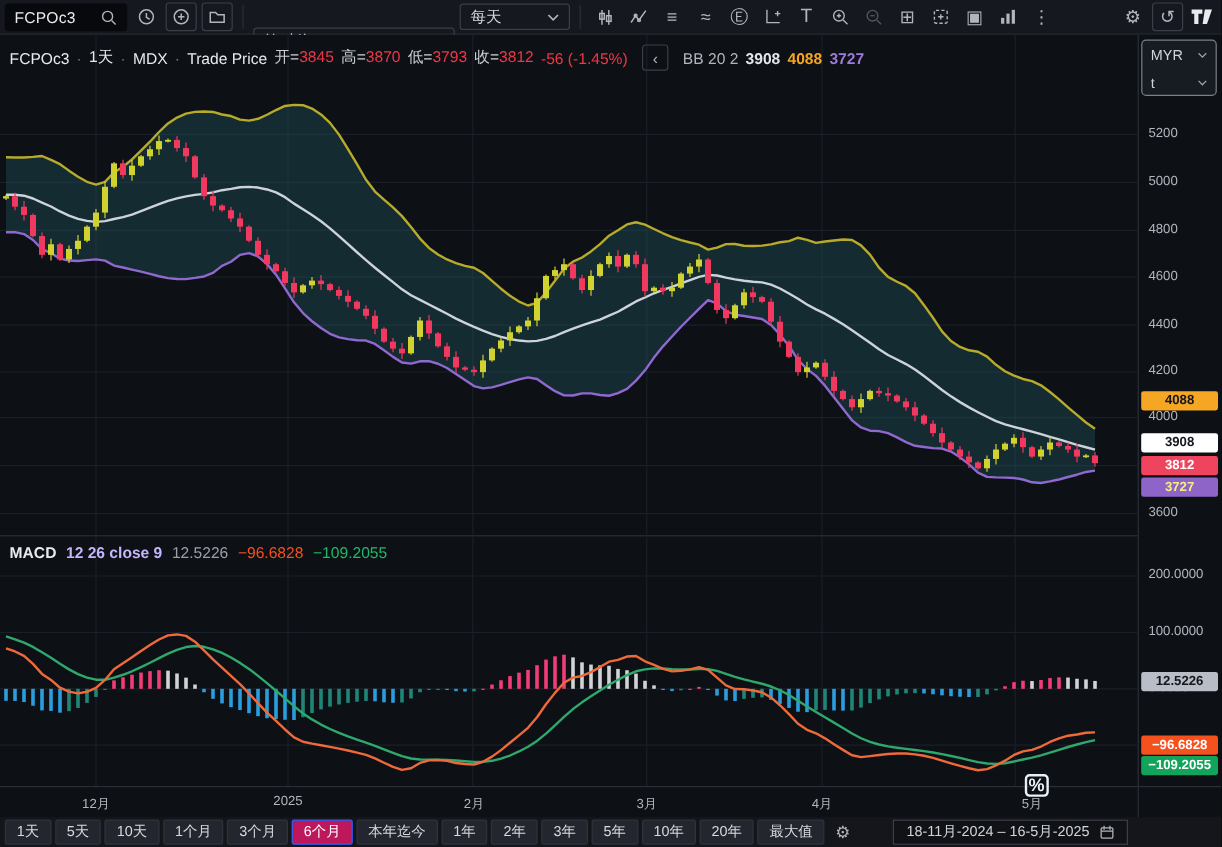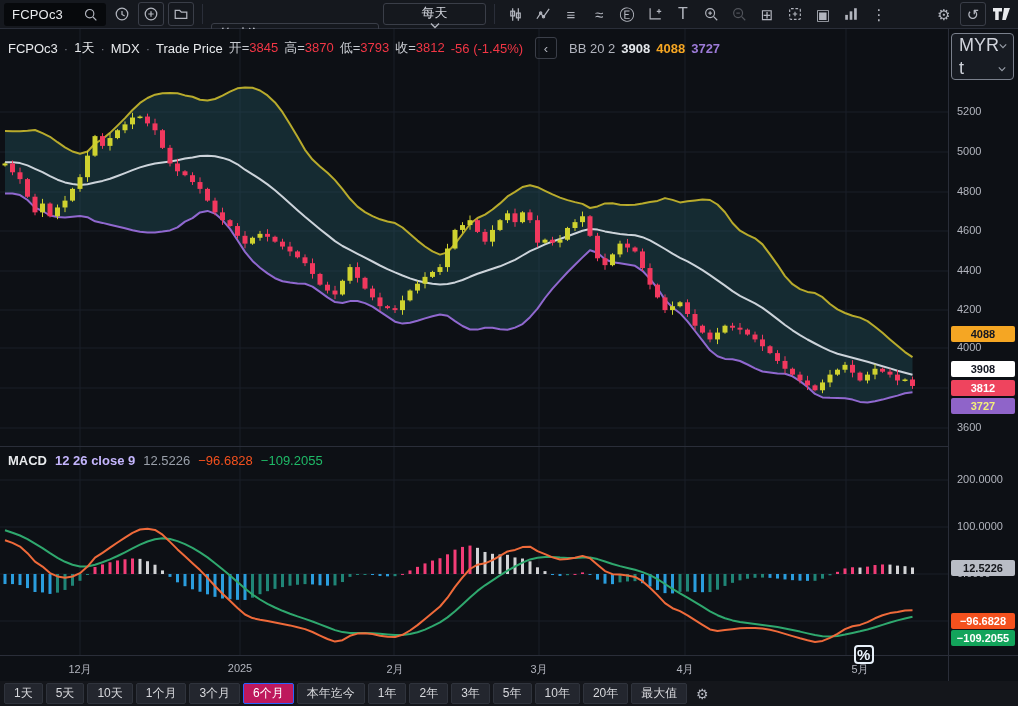--- a/index.html
+++ b/index.html
@@ -7,39 +7,39 @@
   .app{position:relative;width:1018px;height:706px;background:#0e1116;color:#d1d4dc;}
   
   .topbar{position:absolute;left:0;top:0;width:1018px;height:29px;background:#15181e;border-bottom:1px solid #2a2e39;display:flex;align-items:center;gap:4px;padding:0 4px;box-sizing:border-box;}
   .sym-box{display:flex;align-items:center;gap:6px;background:#07090c;border-radius:3px;height:23px;padding:0 8px;width:102px;box-sizing:border-box;}
   .sym-box .sym{font-size:13px;color:#e8eaed;letter-spacing:.2px;}
   .tb-btn{display:flex;align-items:center;justify-content:center;height:22px;min-width:24px;border-radius:3px;color:#b2b5be;background:transparent;font-size:14px;cursor:default;}
   .tb-btn.boxed{border:1px solid #3a3e48;}
   .tb-sep{width:1px;height:20px;background:#2a2e39;margin:0 4px;}
   .tb-select{display:flex;align-items:center;justify-content:space-between;height:22px;border:1px solid #3a3e48;border-radius:3px;padding:0 8px;font-size:13px;color:#d1d4dc;box-sizing:border-box;}
   .tb-select.wide{width:168px;margin-top:39px;}
-  .tb-select.narrow{width:103px;flex-direction:column;}
+  .tb-select.narrow{width:92px;}
   .icon{display:inline-flex;align-items:center;justify-content:center;color:#b2b5be;}
   .icon svg{display:block;}
   .glyph{font-size:15px;line-height:1;color:#b2b5be;}
   .dim{opacity:.38;}
   .spacer{flex:1;}
   .tv-logo svg{display:block;}
   
   .chart{position:absolute;left:0;top:29px;width:1018px;height:652px;background:#0d1015;}
   #price-svg{position:absolute;left:0;top:0;}
   #macd-svg{position:absolute;left:0;top:418px;}
   .pane-sep{position:absolute;left:0;top:417px;width:1018px;height:1px;background:#2a2e39;}
   .time-sep{position:absolute;left:0;top:626px;width:1018px;height:1px;background:#2a2e39;}
   
   .axis-col{position:absolute;left:948px;top:0;width:70px;height:626px;border-left:1px solid #2a2e39;background:#0d1015;}
   .axis-tick{position:absolute;left:8px;font-size:11px;color:#b2b5be;white-space:nowrap;}
   .axis-badge{position:absolute;left:2px;width:64px;height:16px;line-height:16px;text-align:center;font-size:11px;border-radius:2px;font-weight:bold;}
   .unit-box{position:absolute;left:2px;top:4px;width:63px;height:47px;border:1px solid #7a808c;border-radius:4px;background:#171b22;box-sizing:border-box;}
-  .unit-row{display:flex;align-items:center;justify-content:space-between;height:23px;padding:0 7px;font-size:18px;color:#d1d4dc;}
+  .unit-row{display:flex;align-items:center;justify-content:space-between;height:23px;padding:0 7px;font-size:12px;color:#d1d4dc;}
   
   .time-axis{position:absolute;left:0;top:627px;width:948px;height:25px;}
   .time-label{position:absolute;top:6px;transform:translateX(-50%);font-size:11px;color:#b2b5be;white-space:nowrap;}
   .time-corner{position:absolute;left:948px;top:627px;width:70px;height:25px;border-left:1px solid #2a2e39;}
   
   .legend{position:absolute;left:8px;top:8px;display:flex;align-items:center;gap:6px;font-size:13px;white-space:nowrap;}
   .legend .t{color:#e8eaed;}
   .legend .sep{color:#787b86;}
   .legend .lbl{color:#c9ccd2;}
   .legend .red{color:#f23645;}
@@ -697,15 +697,24 @@
         <span class="range-btn">1年</span>
         <span class="range-btn">2年</span>
         <span class="range-btn">3年</span>
         <span class="range-btn">5年</span>
         <span class="range-btn">10年</span>
         <span class="range-btn">20年</span>
         <span class="range-btn">最大值</span>
       </span>
     <span class="gear-btn">⚙</span>
     <span class="spacer"></span>
+    <span class="date-box">
+      <span>18-11月-2024 – 16-5月-2025</span>
+      <span class="icon">
+        <svg width="13" height="13" viewBox="0 0 16 16" fill="none" stroke="#b2b5be" stroke-width="1.3">
+            <rect x="2" y="3.5" width="12" height="10.5" rx="1"></rect>
+            <path d="M2 7h12M5 1.5v4M11 1.5v4"></path>
+          </svg>
+      </span>
+    </span>
   </div>
 
 </div>
 
 </body></html>

